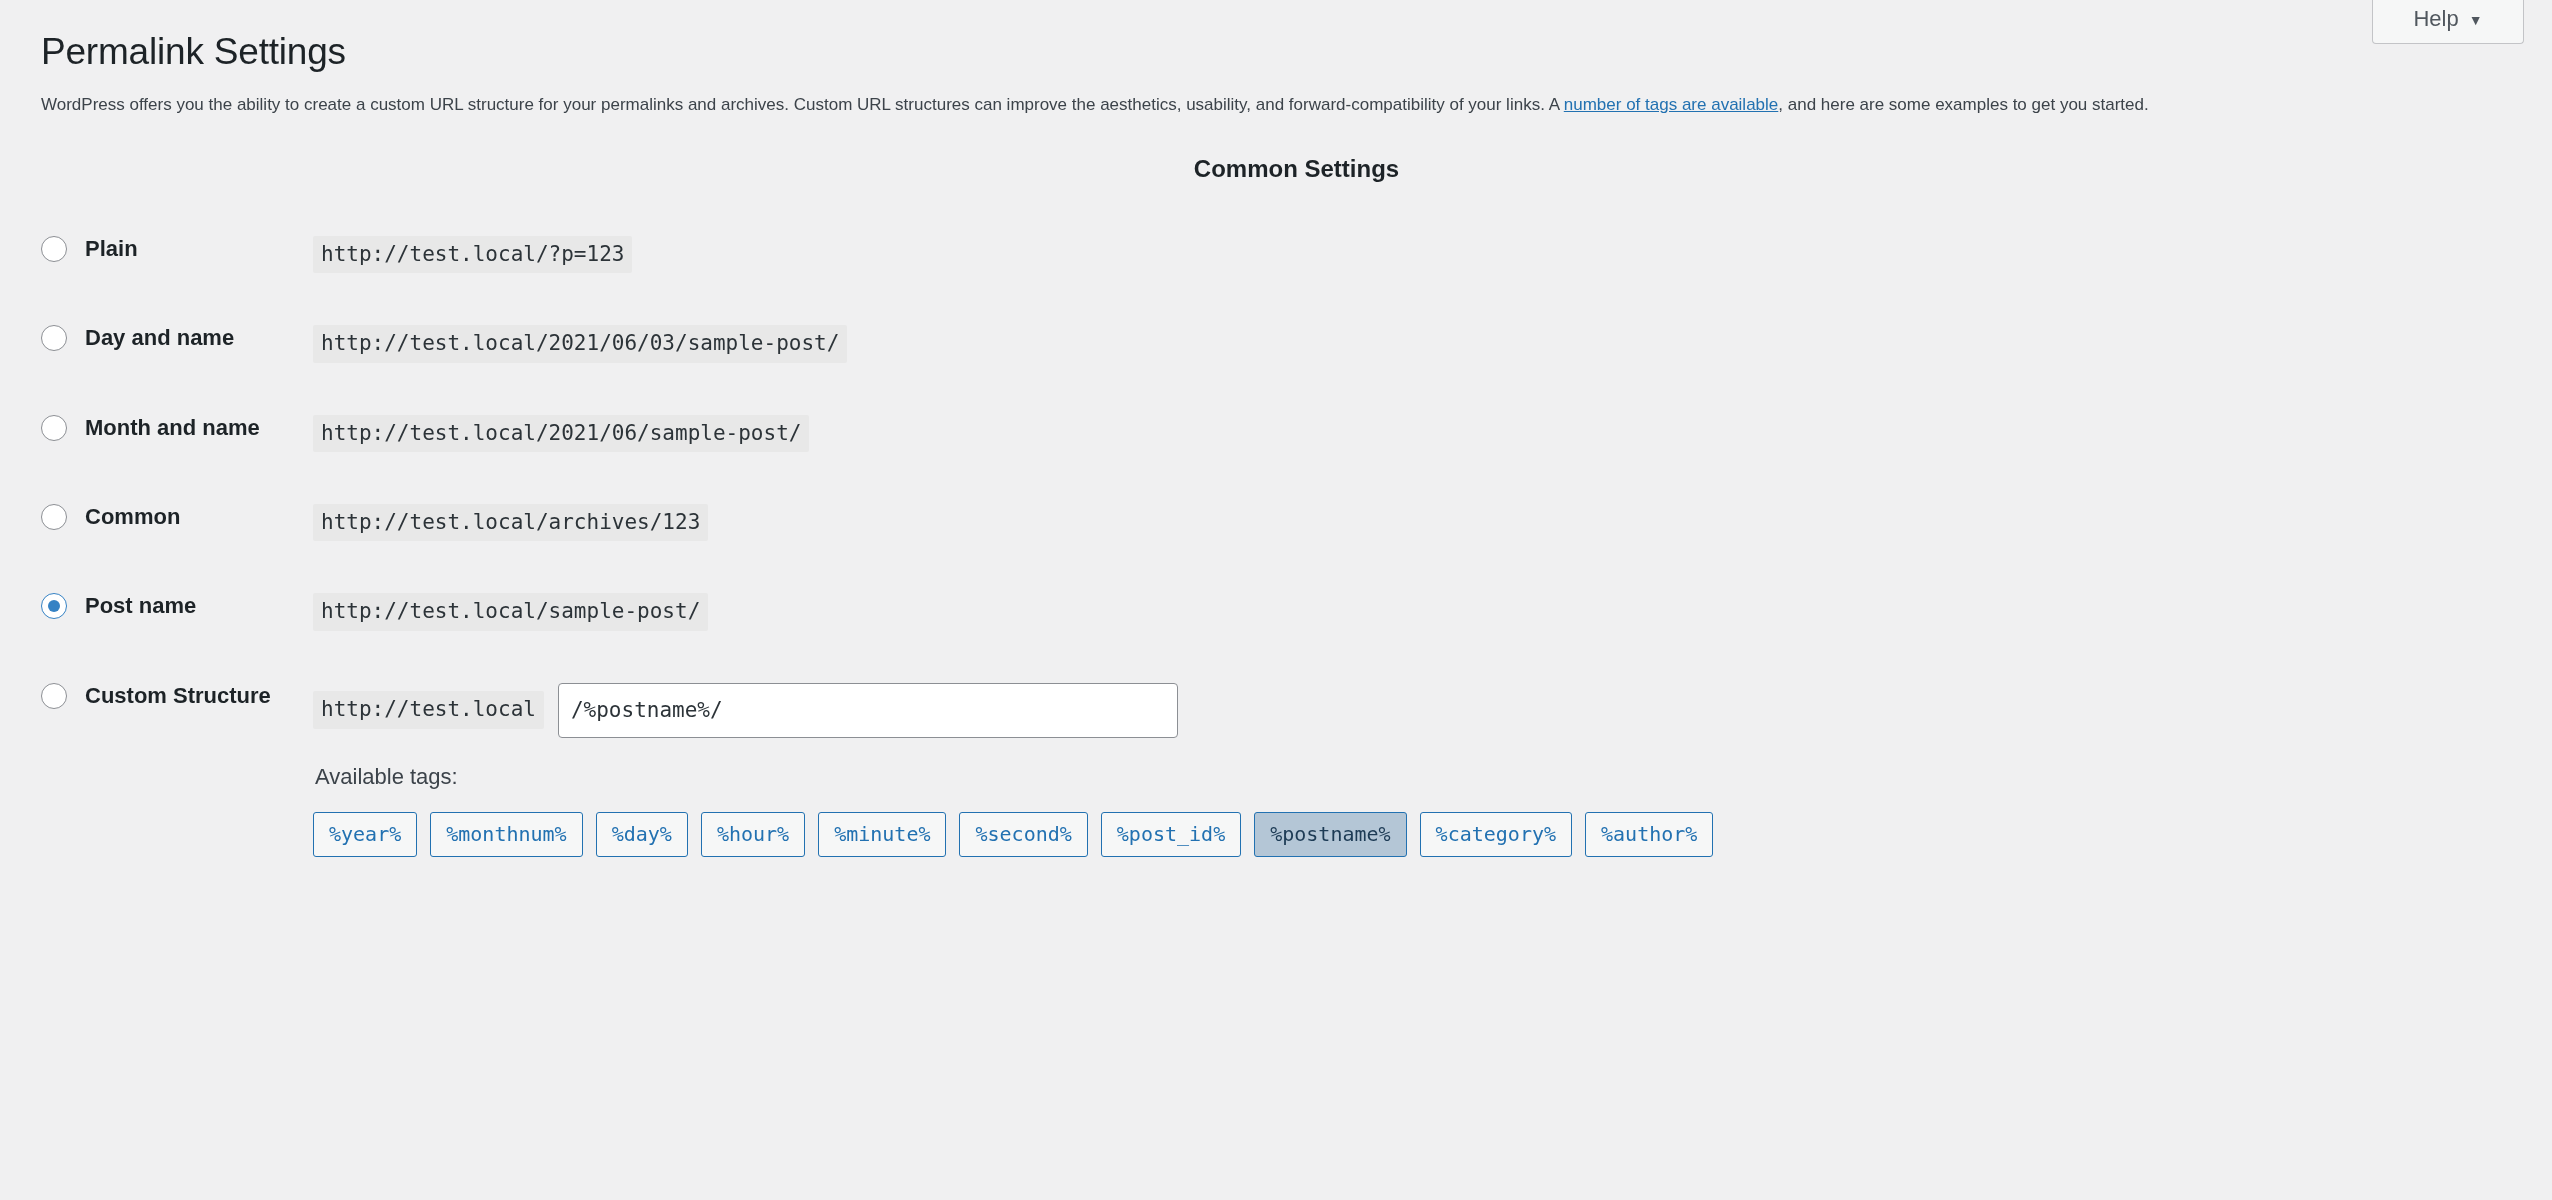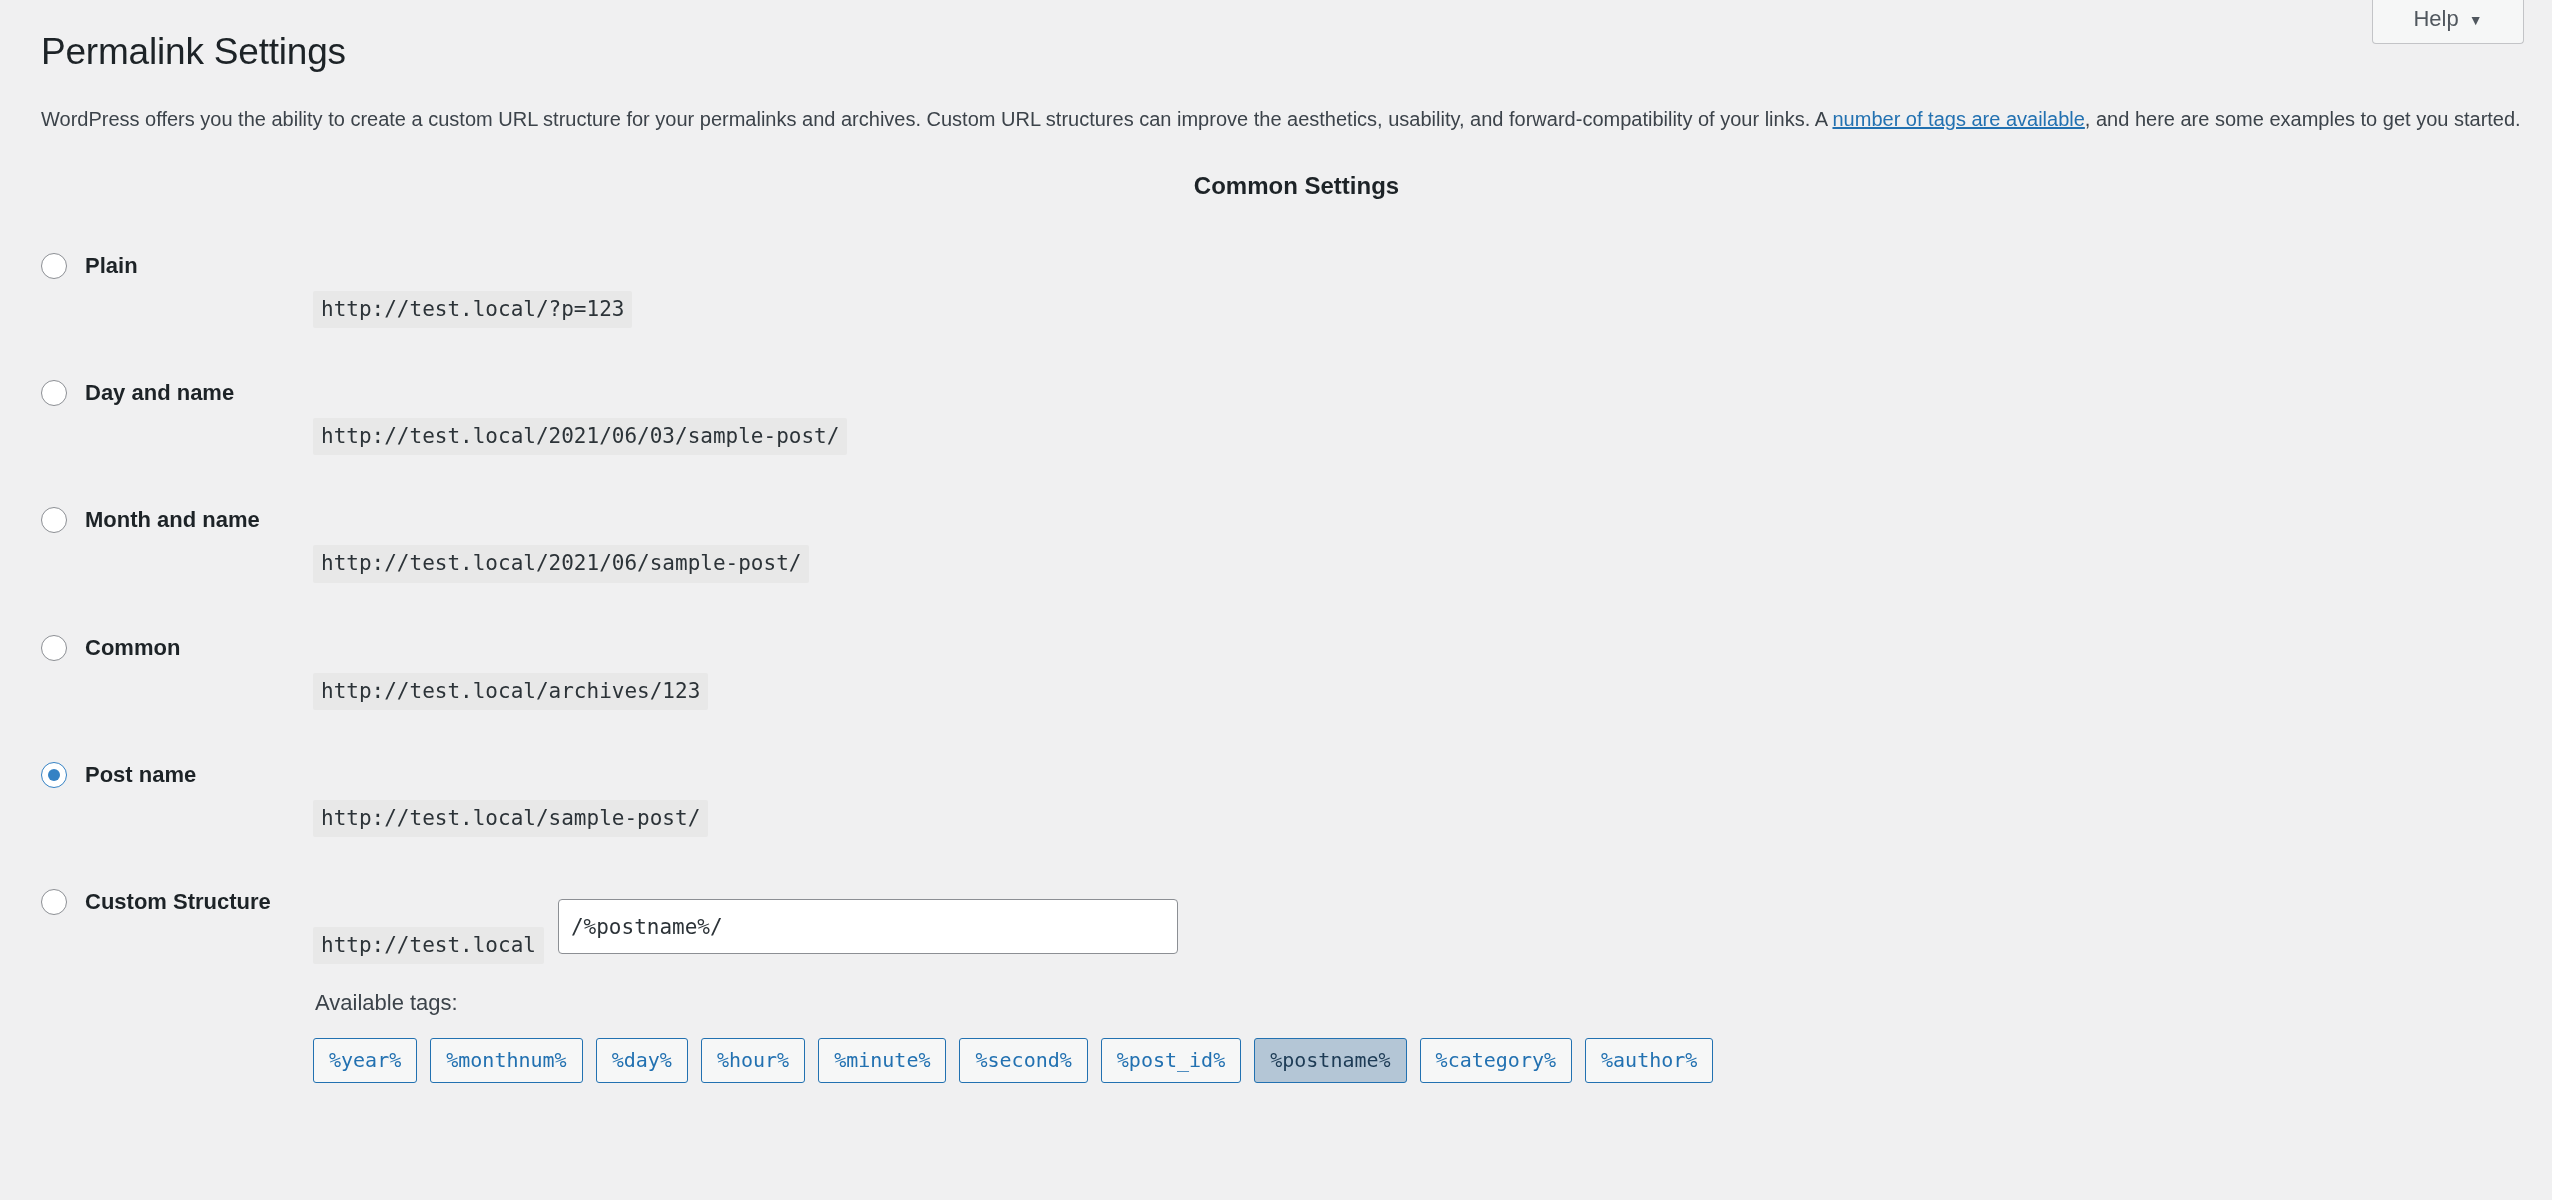--- a/index.html
+++ b/index.html
@@ -57,24 +57,24 @@
     font-size: 37px;
     font-weight: 400;
     color: #1d2327;
     margin: 0;
     padding: 28px 0 0 0;
     line-height: 1.3;
     letter-spacing: -0.2px;
   }
 
   p.intro {
-    font-size: 20px;
+    font-size: 17px;
     line-height: 1.55;
     color: #3c434a;
-    margin: 28px 0 0 0;
+    margin: 16px 0 0 0;
     max-width: 2480px;
   }
   p.intro a {
     color: #2271b1;
     text-decoration: underline;
   }
 
   h2.section-title {
     font-size: 24px;
     font-weight: 700;
@@ -138,21 +138,20 @@
   .code-pill {
     display: inline-block;
     font-family: "DejaVu Sans Mono", monospace;
     font-size: 21px;
     color: #2c3338;
     background: #e8e8e8;
     padding: 5px 8px;
     border-radius: 2px;
     line-height: 1.3;
     white-space: pre;
-    margin-top: 38px;
   }
 
   .custom-row td {
     padding-top: 22px;
   }
   .custom-line {
     display: flex;
     align-items: center;
     gap: 14px;
   }

